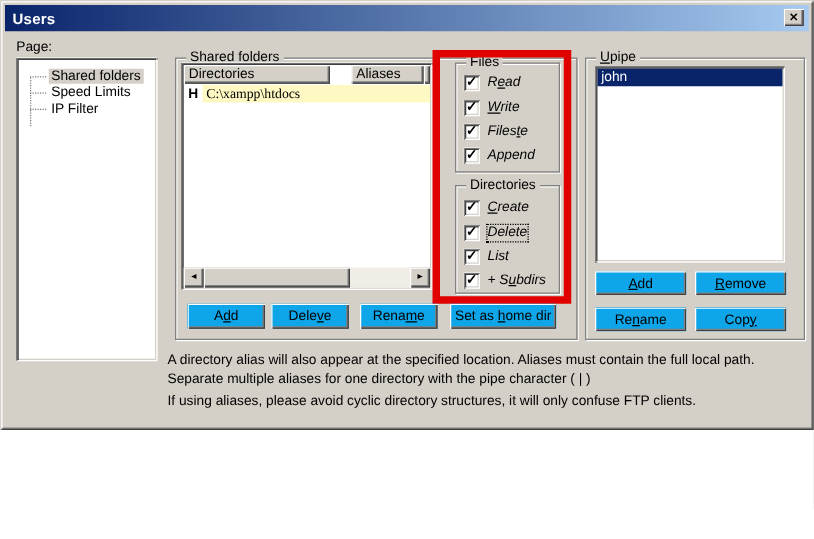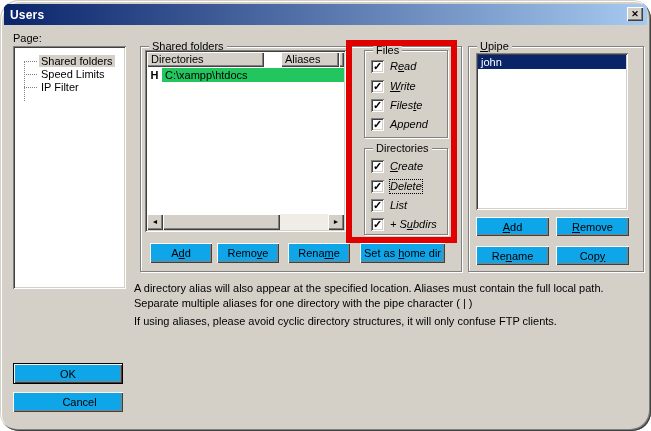--- a/index.html
+++ b/index.html
@@ -1,23 +1,22 @@
 <!DOCTYPE html>
 <html><head>
 <meta charset="utf-8">
 <style>
   html,body{margin:0;padding:0;background:#fff;}
   *{box-sizing:border-box;}
   .dialog{
-    position:relative;width:651px;height:431px;background:#D4D0C8;
+    position:relative;width:651px;height:344px;background:#D4D0C8;
     font-family:"Liberation Sans",sans-serif;font-size:11px;color:#000;
     box-shadow:inset 1px 1px 0 #D4D0C8, inset -1px -1px 0 #404040,
                inset 2px 2px 0 #fff, inset -2px -2px 0 #808080;
     overflow:hidden;
-    border-radius:19px;
   }
   .titlebar{
     position:absolute;left:4px;top:4px;width:643px;height:21px;
     background:linear-gradient(to right,#0A246A,#A6CAF0);
     display:flex;align-items:center;
   }
   .title{color:#fff;font-weight:bold;font-size:12px;padding-left:6px;letter-spacing:.2px;}
   .close-btn{
     position:absolute;right:4px;top:3px;width:16px;height:14px;
     background:#D4D0C8;border:none;padding:0;font-size:9px;font-weight:bold;line-height:12px;
@@ -46,21 +45,21 @@
   
   .dirlist{position:absolute;left:145px;top:50px;width:201px;height:182px;}
   .hdr{position:absolute;left:2px;top:2px;right:2px;height:15px;display:flex;}
   .hdr-cell{
     background:#D4D0C8;padding:1px 0 0 4px;height:15px;
     box-shadow:inset 1px 1px 0 #fff, inset -1px -1px 0 #404040, inset -2px -2px 0 #808080;
   }
   .c1{width:117px;} .c2{width:58px;margin-left:17px;} .c3{flex:1;}
   .dir-row{position:absolute;left:2px;top:17px;right:2px;height:15px;display:flex;align-items:center;}
   .home-flag{font-weight:bold;width:15px;text-align:center;}
-  .dir-sel{flex:1;background:#22c55e;padding-left:3px;height:14px;line-height:14px;}
+  .dir-sel{flex:1;background:#fef9c3;padding-left:3px;height:14px;line-height:14px;font-family:Liberation Serif, serif;}
   .hscroll{position:absolute;left:2px;bottom:2px;right:2px;height:16px;background:#F0EDE6;}
   .sb-btn{
     position:absolute;top:0;width:16px;height:16px;background:#D4D0C8;text-align:center;
     font-size:7px;line-height:16px;
     box-shadow:inset 1px 1px 0 #fff, inset -1px -1px 0 #404040, inset -2px -2px 0 #808080;
   }
   .sb-btn.left{left:0;} .sb-btn.right{right:0;}
   .sb-thumb{
     position:absolute;left:16px;top:0;width:117px;height:16px;background:#D4D0C8;
     box-shadow:inset 1px 1px 0 #fff, inset -1px -1px 0 #404040, inset -2px -2px 0 #808080;
@@ -186,21 +185,21 @@
       <span class="cb">
           <span class="mark">✓</span>
         </span>
       <span class="cb-label"><span>+ S</span><span class="u">u</span><span>bdirs</span></span>
     </div>
   </div>
 
   <div class="annotation-red"></div>
 
   <button class="btn" style="left:150px;top:243px;width:62px;height:20px;"><span>A</span><span class="u">d</span><span>d</span></button>
-  <button class="btn" style="left:217px;top:243px;width:62px;height:20px;"><span>Remo</span><span class="u">v</span><span>e</span></button>
+  <button class="btn" style="left:217px;top:243px;width:62px;height:20px;"><span>Dele</span><span class="u">v</span><span>e</span></button>
   <button class="btn" style="left:288px;top:243px;width:62px;height:20px;"><span>Rena</span><span class="u">m</span><span>e</span></button>
   <button class="btn" style="left:360px;top:243px;width:85px;height:20px;"><span>Set as </span><span class="u">h</span><span>ome dir</span></button>
 
   <div class="groupbox" style="left:468px;top:46px;width:176px;height:226px;">
     <span class="group-label"><span></span><span class="u">U</span><span>pipe</span></span>
   </div>
   <div class="sunken userlist">
     <div class="user-row">john</div>
   </div>
   <button class="btn" style="left:476px;top:217px;width:73px;height:19px;"><span></span><span class="u">A</span><span>dd</span></button>

